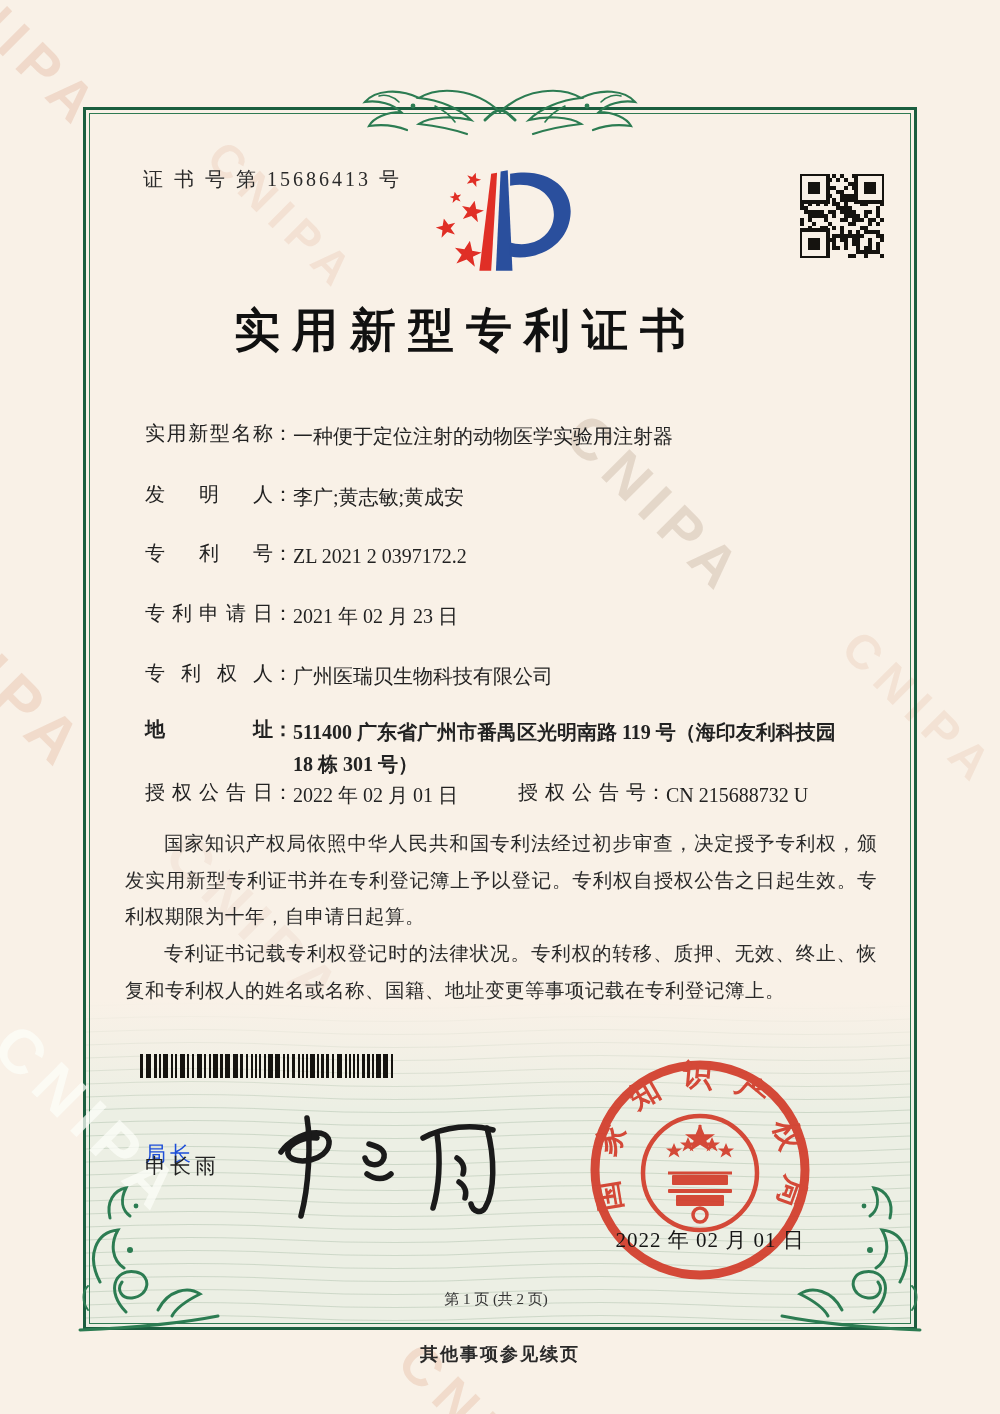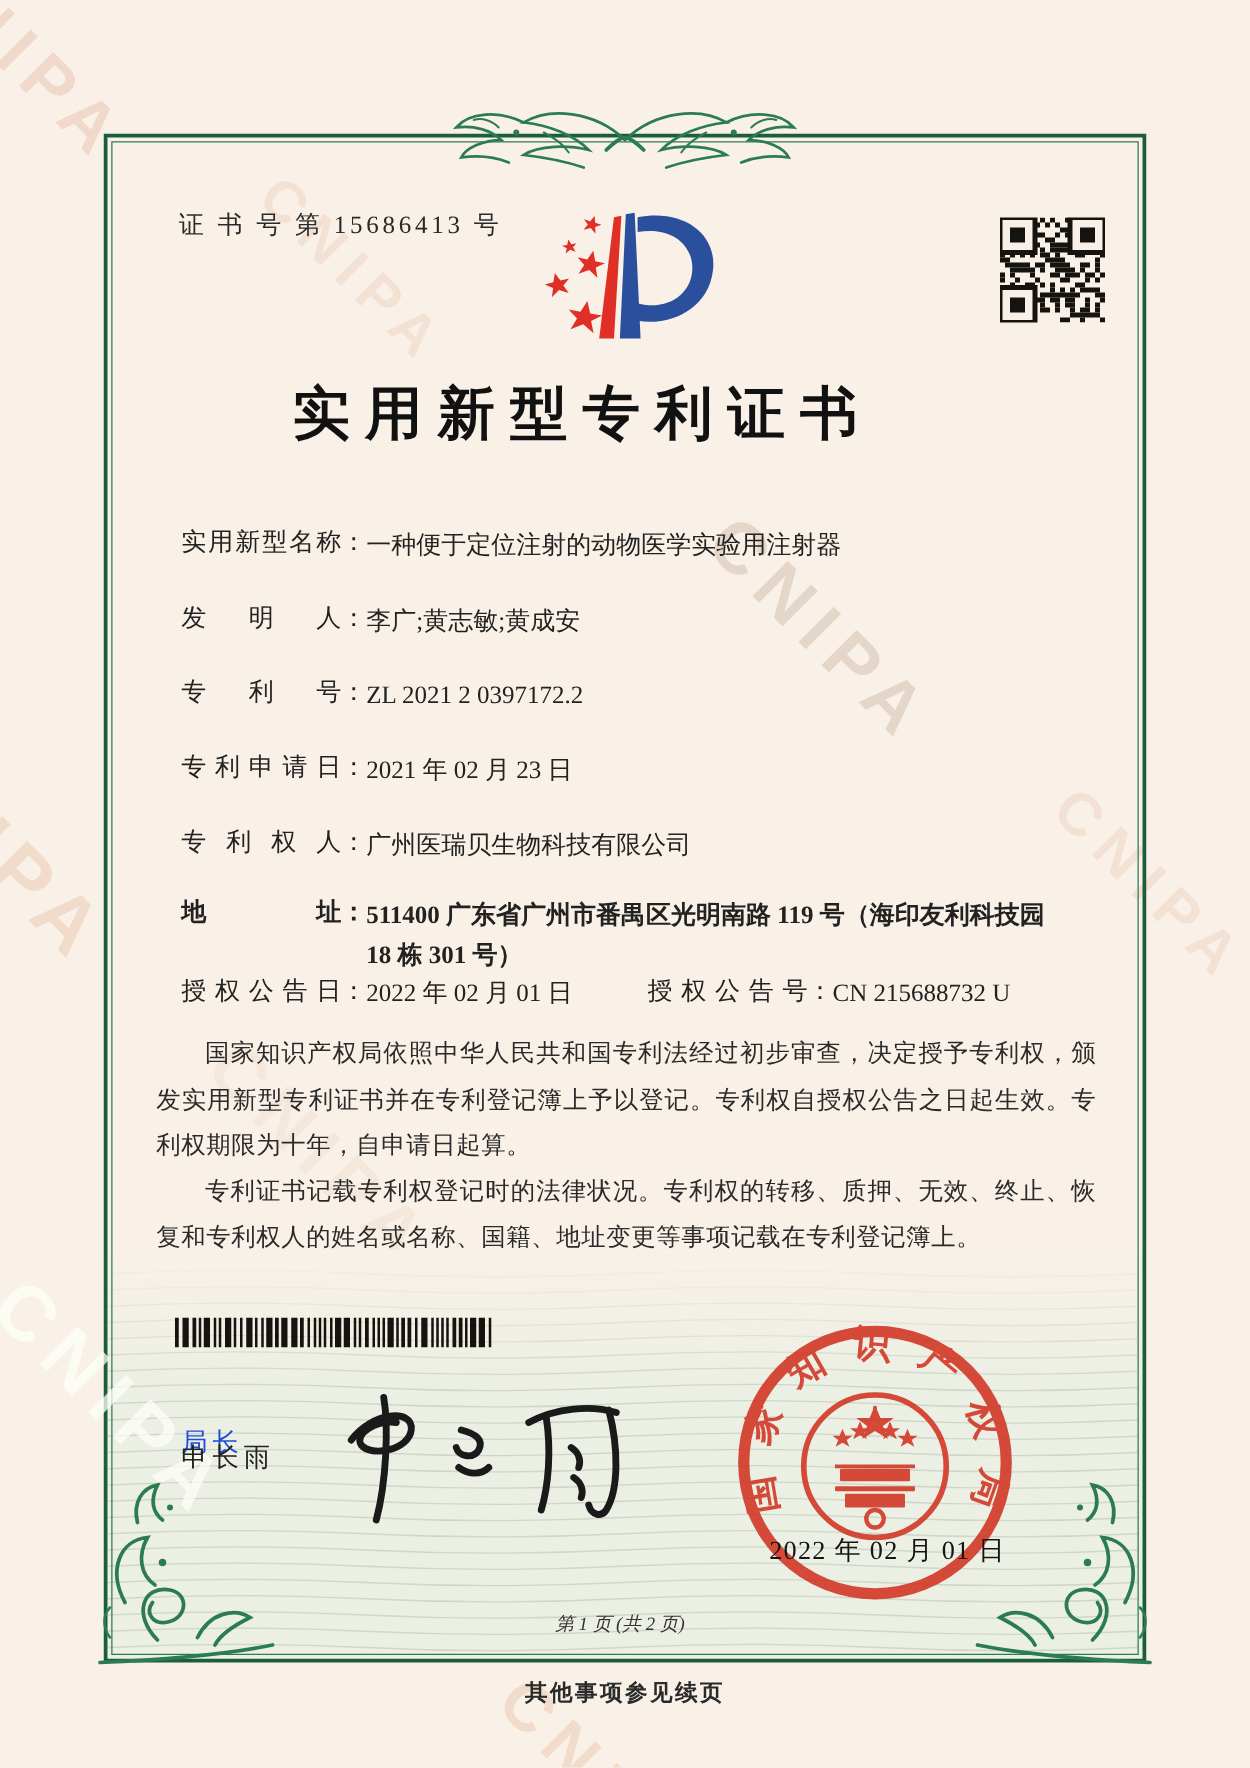--- a/index.html
+++ b/index.html
@@ -51,21 +51,21 @@
     font-size:19.5px;line-height:1.88;text-align:justify;color:#2a2a2a;letter-spacing:0.5px;
   }
   .bodytext p{margin:0;text-indent:2em;}
   .officer-title{position:absolute;left:145px;top:1140px;font-size:21px;letter-spacing:4px;color:#1d4ed8;}
   .officer-name{position:absolute;left:145px;top:1152px;font-size:21px;letter-spacing:4px;color:#222;}
   .seal-date{
     position:absolute;left:600px;top:1226px;width:220px;text-align:center;
     font-size:21px;color:#151515;letter-spacing:1px;z-index:6;
   }
   .page-info{
-    position:absolute;left:0;top:1290px;width:992px;text-align:center;font-size:15px;color:#333;font-style:italic;
+    position:absolute;left:0;top:1290px;width:992px;text-align:center;font-size:15px;color:#333;
   }
   .note{
     position:absolute;left:0;top:1342px;width:1000px;text-align:center;
     font-size:18px;letter-spacing:2px;color:#2a2a2a;font-weight:bold;
   }
   svg{display:block;}
 </style>
 </head>
 <body>
 

